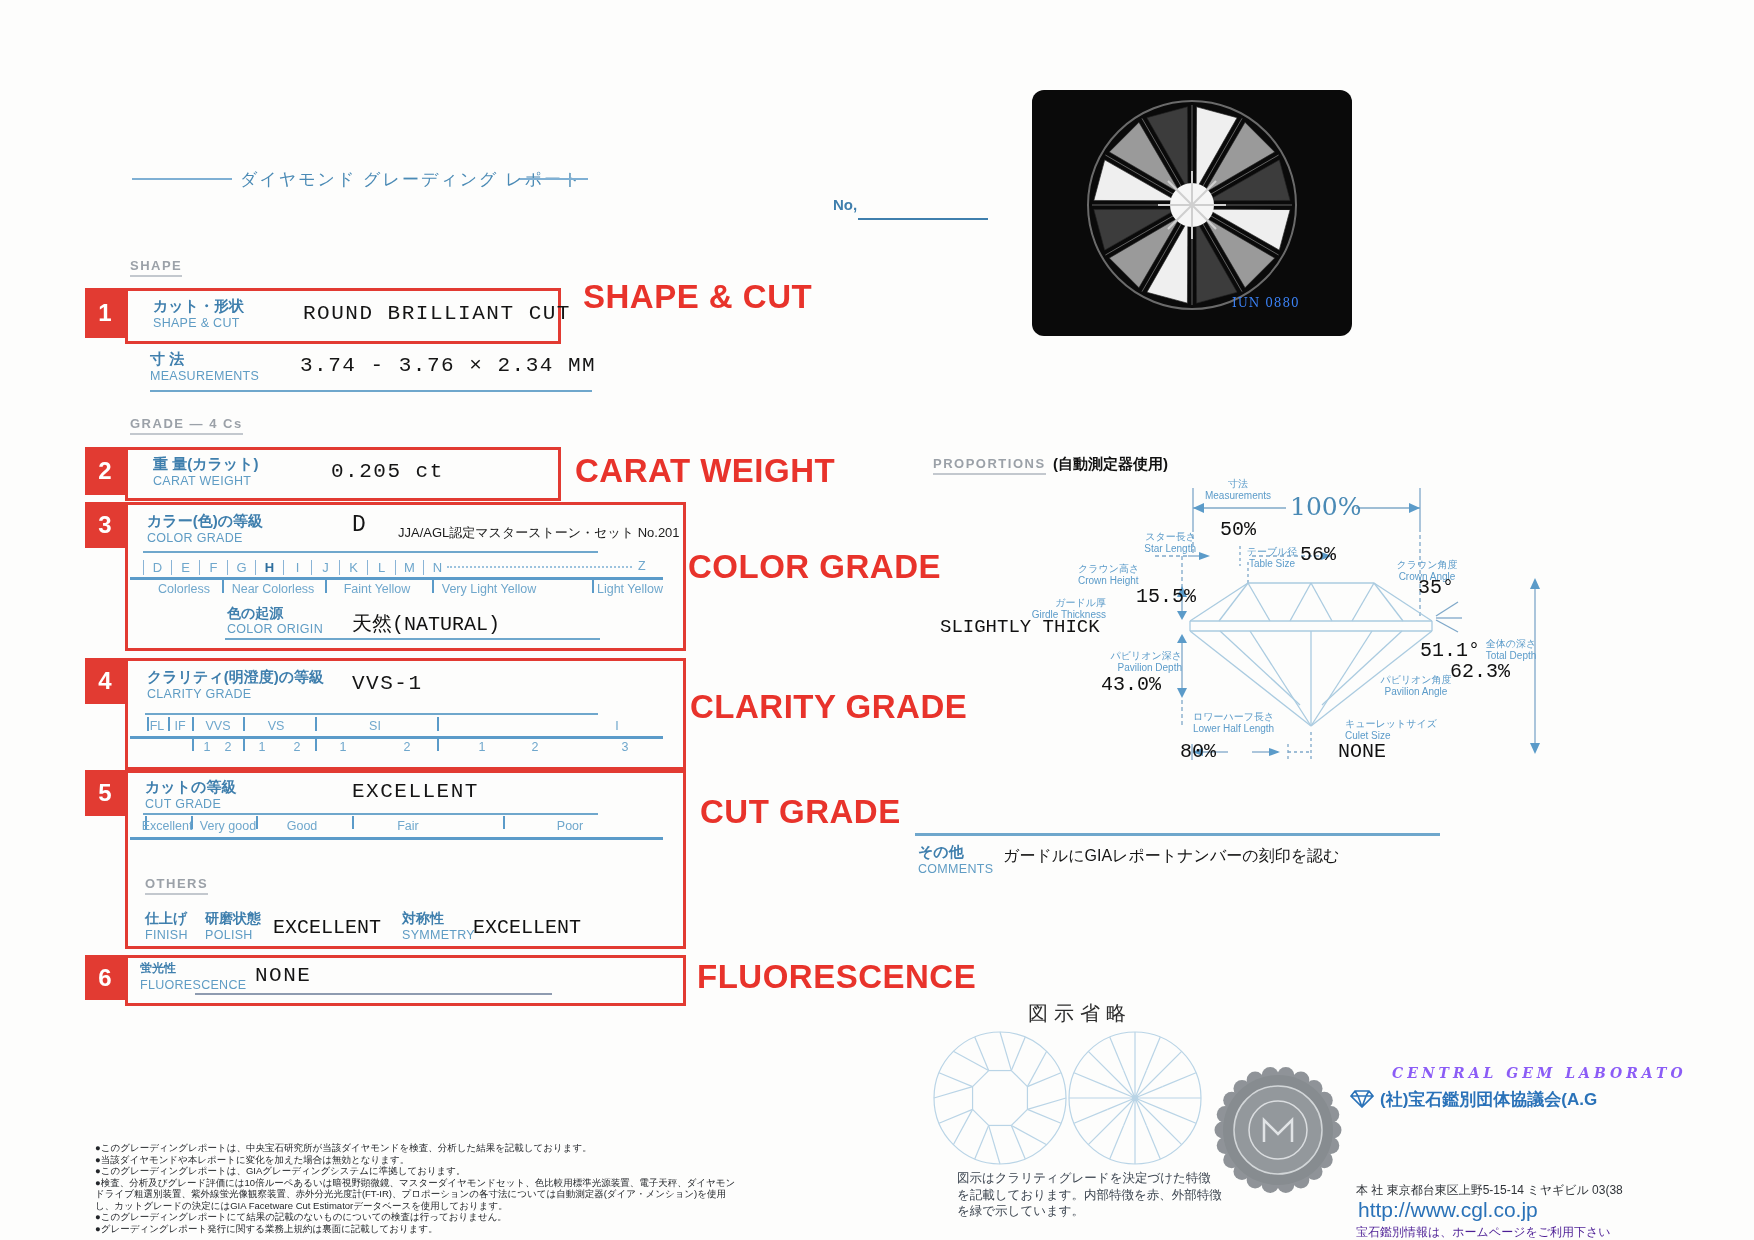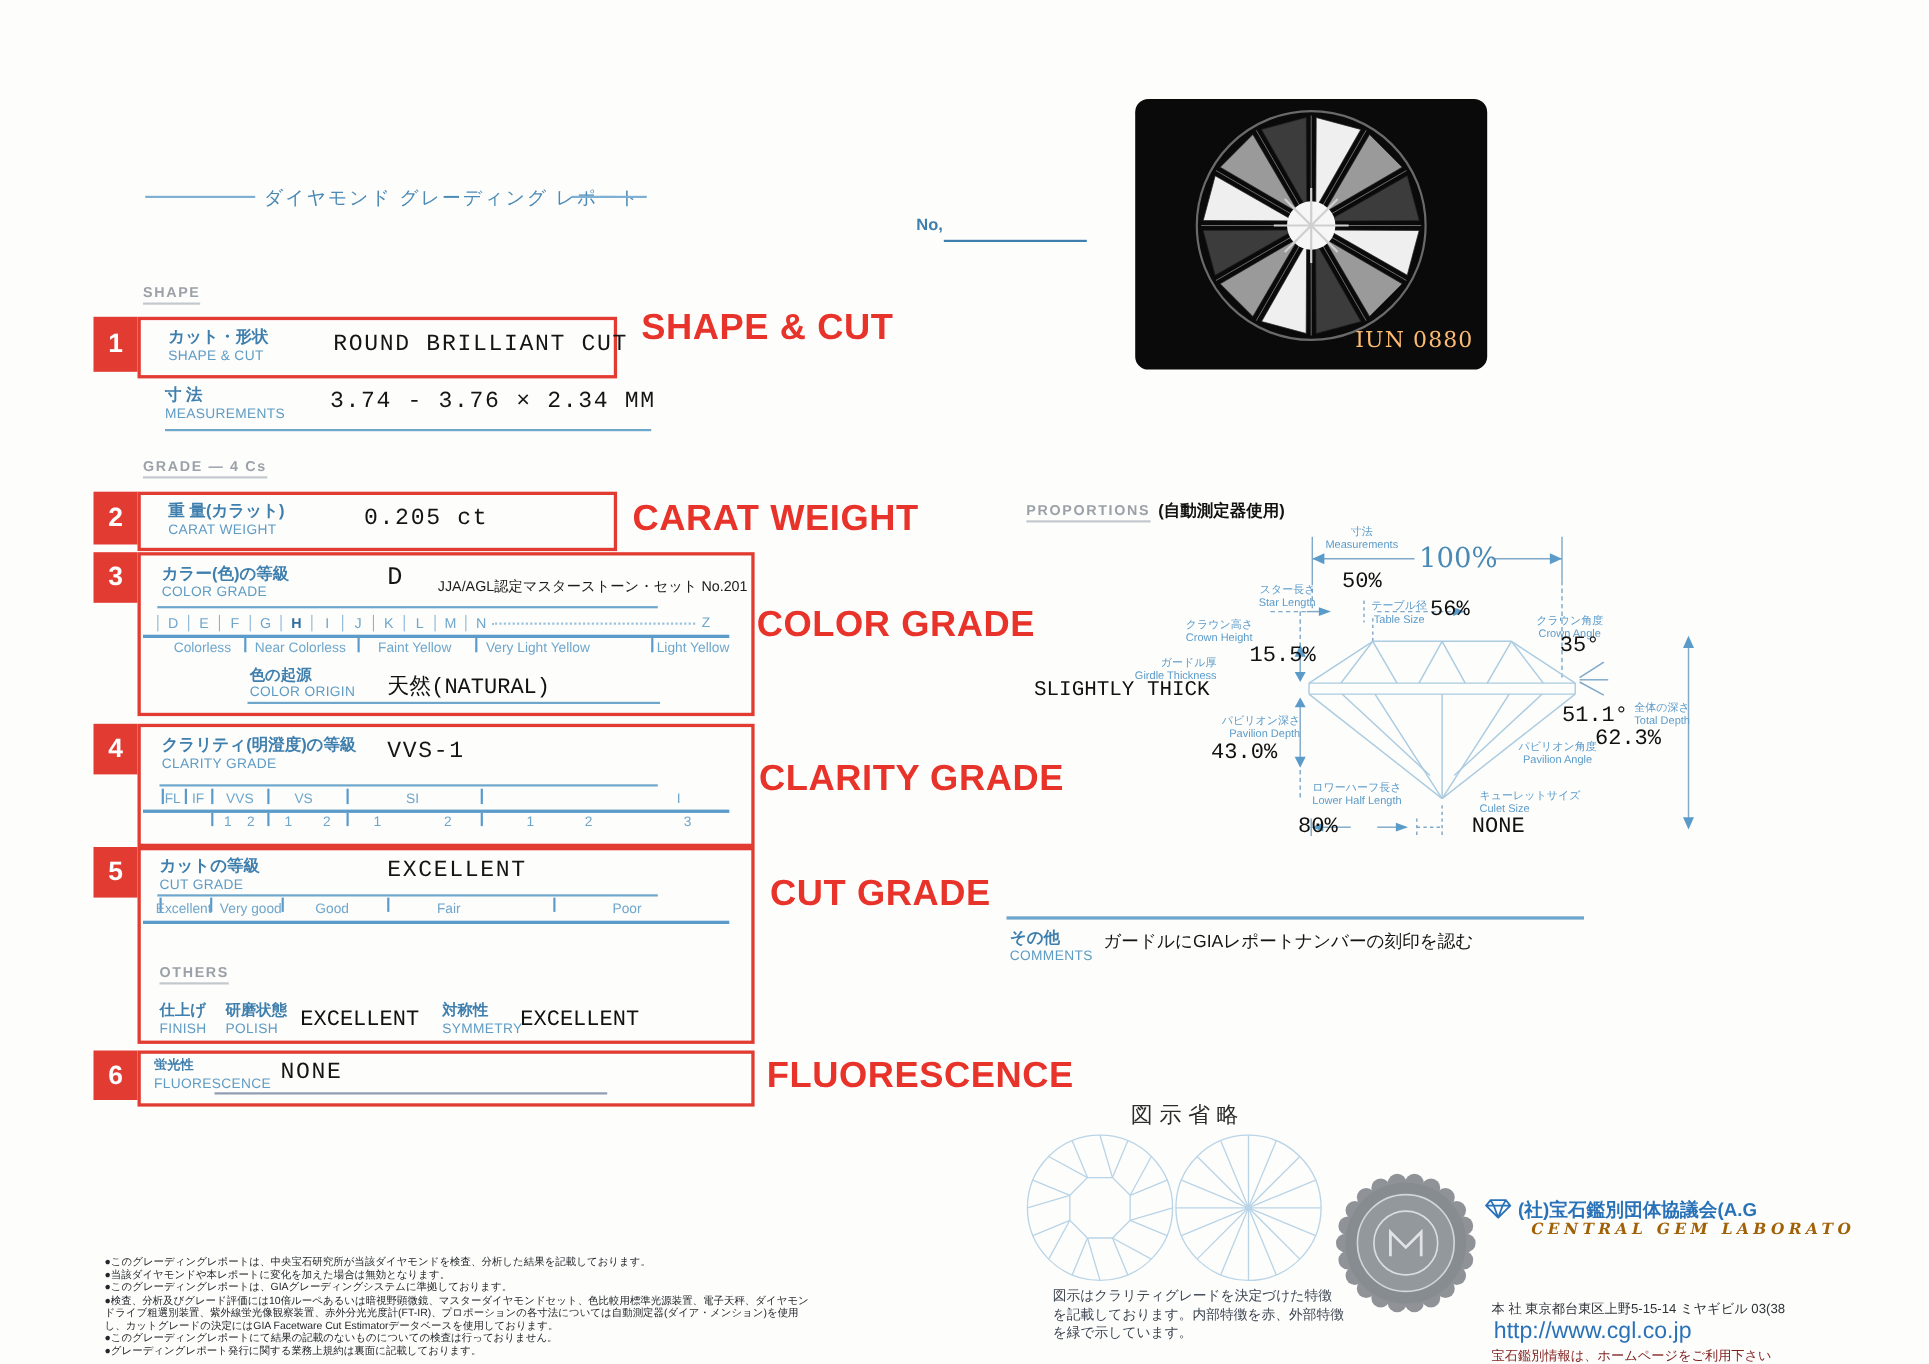--- a/index.html
+++ b/index.html
@@ -73,21 +73,21 @@
         <circle cx="160" cy="115" r="22" fill="#f6f6f6"></circle>
         <line x1="160" y1="115" x2="194" y2="115" stroke="#cfcfcf" stroke-width="2"></line>
         <line x1="160" y1="115" x2="184.0416305603426" y2="139.0416305603426" stroke="#cfcfcf" stroke-width="2"></line>
         <line x1="160" y1="115" x2="160" y2="149" stroke="#cfcfcf" stroke-width="2"></line>
         <line x1="160" y1="115" x2="135.9583694396574" y2="139.0416305603426" stroke="#cfcfcf" stroke-width="2"></line>
         <line x1="160" y1="115" x2="126" y2="115" stroke="#cfcfcf" stroke-width="2"></line>
         <line x1="160" y1="115" x2="135.9583694396574" y2="90.95836943965739" stroke="#cfcfcf" stroke-width="2"></line>
         <line x1="160" y1="115" x2="160" y2="81" stroke="#cfcfcf" stroke-width="2"></line>
         <line x1="160" y1="115" x2="184.0416305603426" y2="90.95836943965737" stroke="#cfcfcf" stroke-width="2"></line>
       </svg>
-    <div class="abs" style="left:200px;top:206px;width:120px;color:#fdba74;font-size:20px;letter-spacing:1px;
+    <div class="abs" style="left:200px;top:206px;width:120px;color:#3b82f6;font-size:12px;letter-spacing:1px;
          font-family:'DejaVu Serif','Liberation Serif',serif">IUN 0880</div>
   </div>
 
   <div class="abs gray" style="left:130px;top:258px;">SHAPE</div>
   <div class="abs badge" style="left:85px;top:288px;width:40px;height:50px;">1</div>
   <div class="abs redbox" style="left:125px;top:288px;width:430px;height:50px;">
     <div class="abs jp" style="left:25px;top:6px;">カット・形状</div>
     <div class="abs en" style="left:25px;top:25px;">SHAPE &amp; CUT</div>
     <div class="abs val" style="left:175px;top:11px;">ROUND BRILLIANT CUT</div>
   </div>
@@ -424,25 +424,25 @@
       <circle cx="66" cy="68" r="55" fill="#7e8387"></circle>
       <circle cx="66" cy="68" r="44" fill="#8b9094" stroke="#cfd3d6" stroke-width="1.5"></circle>
       <circle cx="66" cy="68" r="29" fill="none" stroke="#d8dbde" stroke-width="1.5"></circle>
       <path d="M52 80 L52 58 L66 72 L80 58 L80 80" fill="none" stroke="#dfe2e5" stroke-width="2.5"></path>
     </svg>
 
   <svg class="abs" style="left:1350px;top:1090px;" width="24" height="18" viewBox="0 0 24 18">
     <path d="M5 1 L19 1 L23 6 L12 17 L1 6 Z M1 6 L23 6 M8 6 L12 17 L16 6 M5 1 L8 6 M19 1 L16 6" fill="none" stroke="#2a72b8" stroke-width="1.6"></path>
   </svg>
   <div class="abs" style="left:1380px;top:1088px;font-size:17px;font-weight:bold;color:#2a72b8;white-space:nowrap">(社)宝石鑑別団体協議会(A.G</div>
-  <div class="abs" style="left:1392px;top:1110px;font-size:14px;font-weight:bold;font-style:italic;letter-spacing:4px;color:#a16207;
+  <div class="abs" style="left:1392px;top:1065px;font-size:14px;font-weight:bold;font-style:italic;letter-spacing:4px;color:#8b5cf6;
        font-family:'DejaVu Serif','Liberation Serif',serif;white-space:nowrap">CENTRAL GEM LABORATO</div>
   <div class="abs" style="left:1356px;top:1182px;font-size:12px;color:#2f3338;white-space:nowrap">本 社 東京都台東区上野5-15-14 ミヤギビル 03(38</div>
   <div class="abs" style="left:1358px;top:1198px;font-size:21px;color:#2a72b8;white-space:nowrap">http://www.cgl.co.jp</div>
-  <div class="abs" style="left:1356px;top:1224px;font-size:12px;color:#7f1d1d;white-space:nowrap">宝石鑑別情報は、ホームページをご利用下さい</div>
+  <div class="abs" style="left:1356px;top:1224px;font-size:12px;color:#4c1d95;white-space:nowrap">宝石鑑別情報は、ホームページをご利用下さい</div>
 
   <div class="abs" style="left:95px;top:1142px;width:650px;font-size:9.5px;line-height:11.5px;color:#23262a">
     <div>●このグレーディングレポートは、中央宝石研究所が当該ダイヤモンドを検査、分析した結果を記載しております。</div>
     <div>●当該ダイヤモンドや本レポートに変化を加えた場合は無効となります。</div>
     <div>●このグレーディングレポートは、GIAグレーディングシステムに準拠しております。</div>
     <div>●検査、分析及びグレード評価には10倍ルーペあるいは暗視野顕微鏡、マスターダイヤモンドセット、色比較用標準光源装置、電子天秤、ダイヤモン</div>
     <div>ドライブ粗選別装置、紫外線蛍光像観察装置、赤外分光光度計(FT-IR)、プロポーションの各寸法については自動測定器(ダイア・メンション)を使用</div>
     <div>し、カットグレードの決定にはGIA Facetware Cut Estimatorデータベースを使用しております。</div>
     <div>●このグレーディングレポートにて結果の記載のないものについての検査は行っておりません。</div>
     <div>●グレーディングレポート発行に関する業務上規約は裏面に記載しております。</div>

